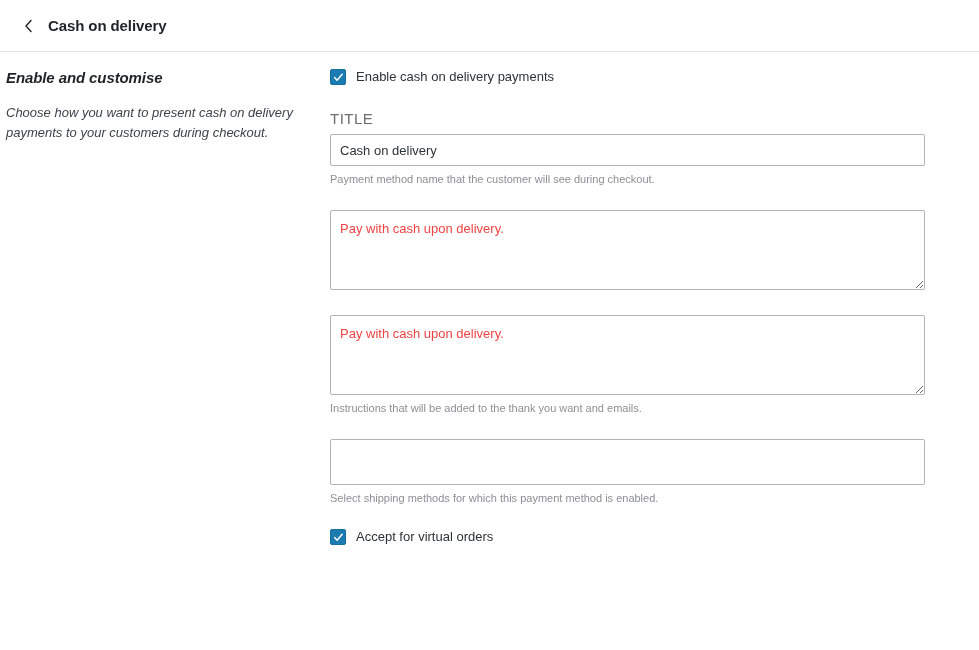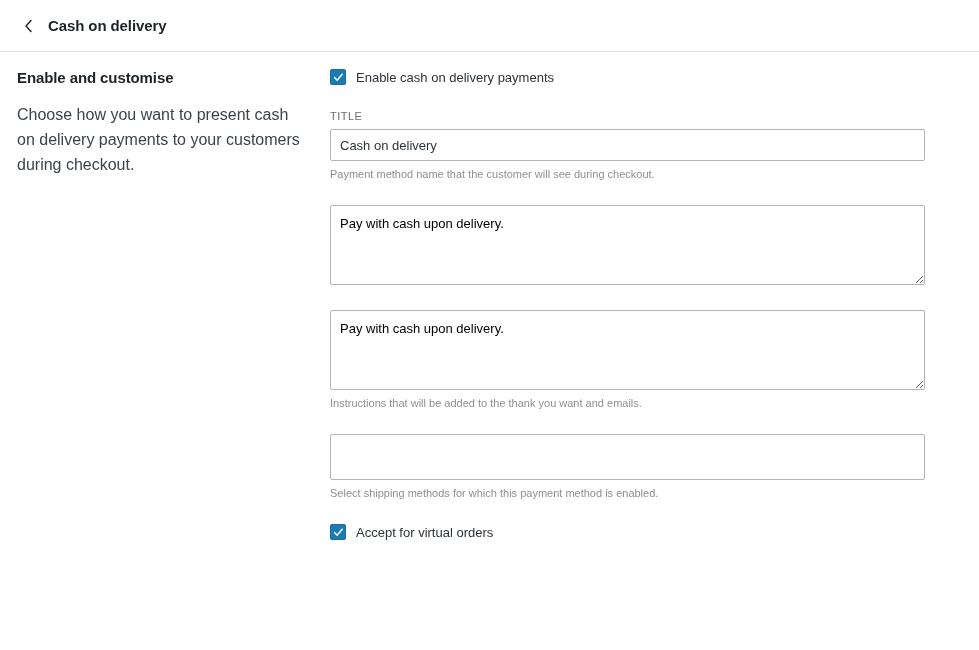--- a/index.html
+++ b/index.html
@@ -44,47 +44,47 @@
 
   
   .page-body {
     display: flex;
     align-items: flex-start;
     padding-top: 17px;
   }
   .intro-col {
     width: 330px;
     flex: 0 0 330px;
-    padding-left: 17px;
+    padding-left: 6px;
     padding-right: 24px;
+    font-style: italic;
   }
   .intro-title {
     font-size: 15px;
     font-weight: bold;
     color: #1d2327;
     margin: 0 0 17px 0;
     letter-spacing: -0.1px;
   }
   .intro-text {
-    font-size: 16px;
+    font-size: 13px;
     line-height: 1.55;
     color: #3c434a;
     margin: 0;
   }
 
   .form-col {
     flex: 1 1 auto;
     padding-right: 23px;
     max-width: 618px;
   }
 
   
   .checkbox-row {
     display: flex;
-    align-items: center;
     margin-bottom: 0;
   }
   .cb {
     width: 16px;
     height: 16px;
     flex: 0 0 16px;
     border-radius: 2px;
     background: #1a7cb0;
     border: 1px solid #166e9c;
     display: flex;
@@ -102,21 +102,21 @@
   .cb-help {
     font-size: 12.5px;
     color: #8c8f94;
     margin: 6px 0 0 26px;
   }
 
   
   .field { margin-top: 25px; }
   .field-label {
     display: block;
-    font-size: 11px;
+    font-size: 15px;
     letter-spacing: 0.5px;
     color: #6d6d6d;
     text-transform: uppercase;
     margin-bottom: 7px;
   }
   .text-input {
     width: 100%;
     height: 32px;
     padding: 4px 9px;
     font-size: 13px;
@@ -127,21 +127,21 @@
     background: #fff;
     outline: none;
   }
   .text-area {
     width: 100%;
     height: 80px;
     padding: 8px 9px;
     font-size: 13px;
     line-height: 1.5;
     font-family: "Liberation Sans", sans-serif;
-    color: #000000;
+    color: #ef4444;
     border: 1px solid #b4b4b4;
     border-radius: 2px;
     background: #fff;
     outline: none;
     resize: vertical;
     display: block;
   }
   .multiselect-box {
     width: 100%;
     height: 46px;

